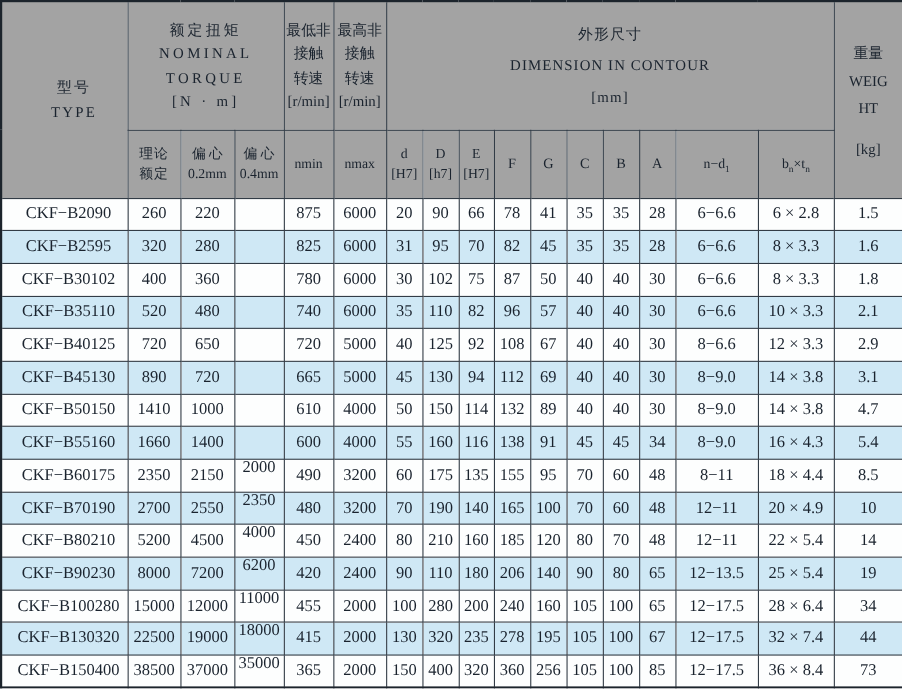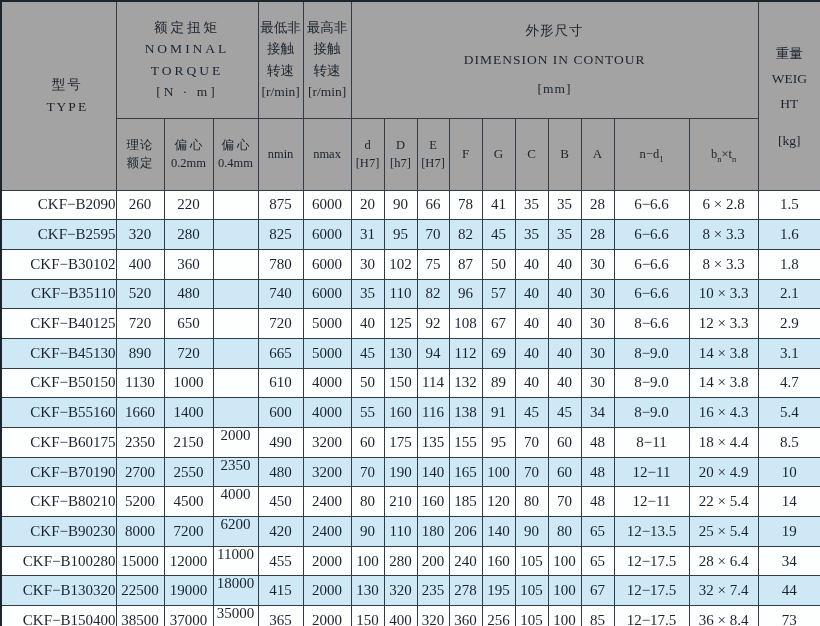--- a/index.html
+++ b/index.html
@@ -19,37 +19,37 @@
   th, td {
     border: 1px solid #323c46;
     text-align: center;
     vertical-align: middle;
     padding: 0;
     overflow: hidden;
     font-weight: normal;
   }
   thead th { background: #a3a3a3; }
   thead tr.h1 { height: 117px; }
-  thead tr.h2 { height: 72px; }
+  thead tr.h2 { height: 62px; }
   tbody tr { height: 29.7px; }
   tbody tr:nth-child(even) td { background: #cfe8f5; }
   tbody tr:nth-child(odd) td { background: #fdfefe; }
   .pre { white-space: pre-line; }
   .h1 th { font-size: 13.5px; line-height: 1.6; }
   .h2 th { font-size: 12.5px; line-height: 1.45; }
   .ls1 { letter-spacing: 1px; }
   .ls2 { letter-spacing: 2px; padding-left: 17px; }
   .ls3 { letter-spacing: 3px; }
   th.dim { line-height: 2.15; letter-spacing: 1px; }
   th.weight-h { font-size: 13.5px; line-height: 1.85; text-align: center; }
   th.weight-h .unit { margin-top: 16px; line-height: 1.2; }
   .h2 th.letter { font-size: 13px; }
   sub { font-size: 8.5px; line-height: 0; }
   tbody td { font-size: 15px; }
-  td.type-cell { text-align: right; padding-left: 7px; }
+  td.type-cell { text-align: center; padding-left: 7px; }
   .raised { position: relative; top: -7px; display: inline-block; }
 </style>
 </head>
 <body>
 
 <table class="spec">
   <colgroup>
     <col style="width:115px">
       <col style="width:48px">
       <col style="width:49px">
@@ -228,21 +228,21 @@
         <td>69</td>
         <td>40</td>
         <td>40</td>
         <td>30</td>
         <td>8−9.0</td>
         <td>14 × 3.8</td>
         <td>3.1</td>
       </tr>
       <tr>
         <td class="type-cell">CKF−B50150</td>
-        <td>1130</td>
+        <td>1410</td>
         <td>1000</td>
         <td></td>
         <td>610</td>
         <td>4000</td>
         <td>50</td>
         <td>150</td>
         <td>114</td>
         <td>132</td>
         <td>89</td>
         <td>40</td>

